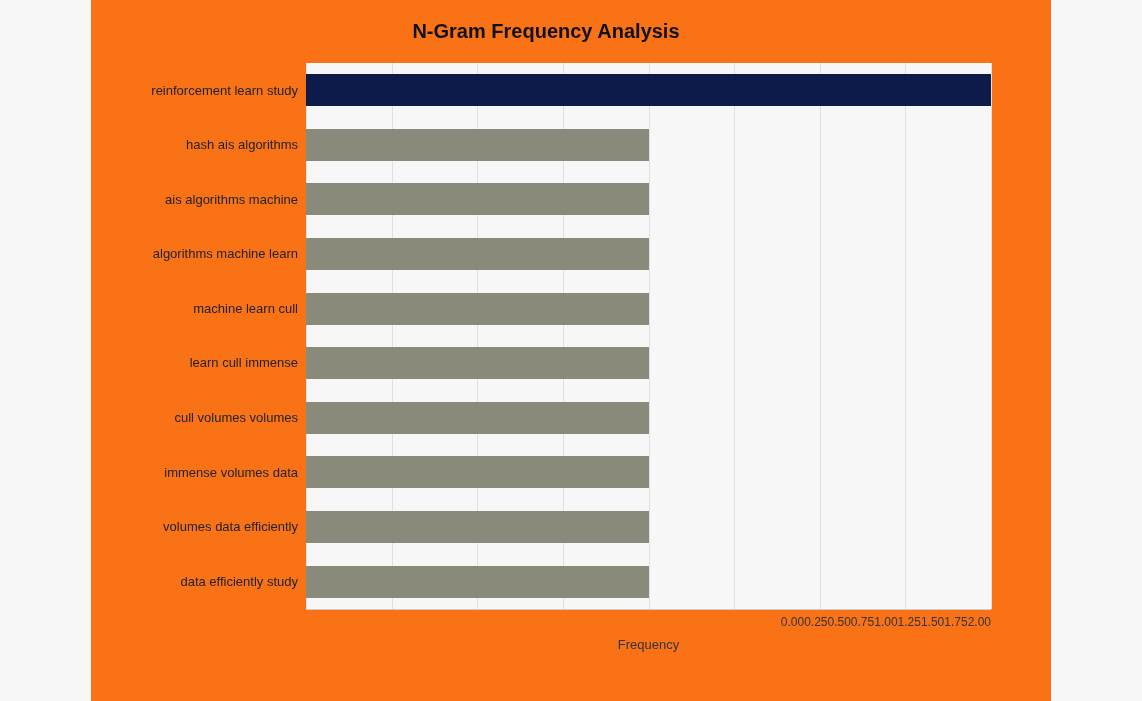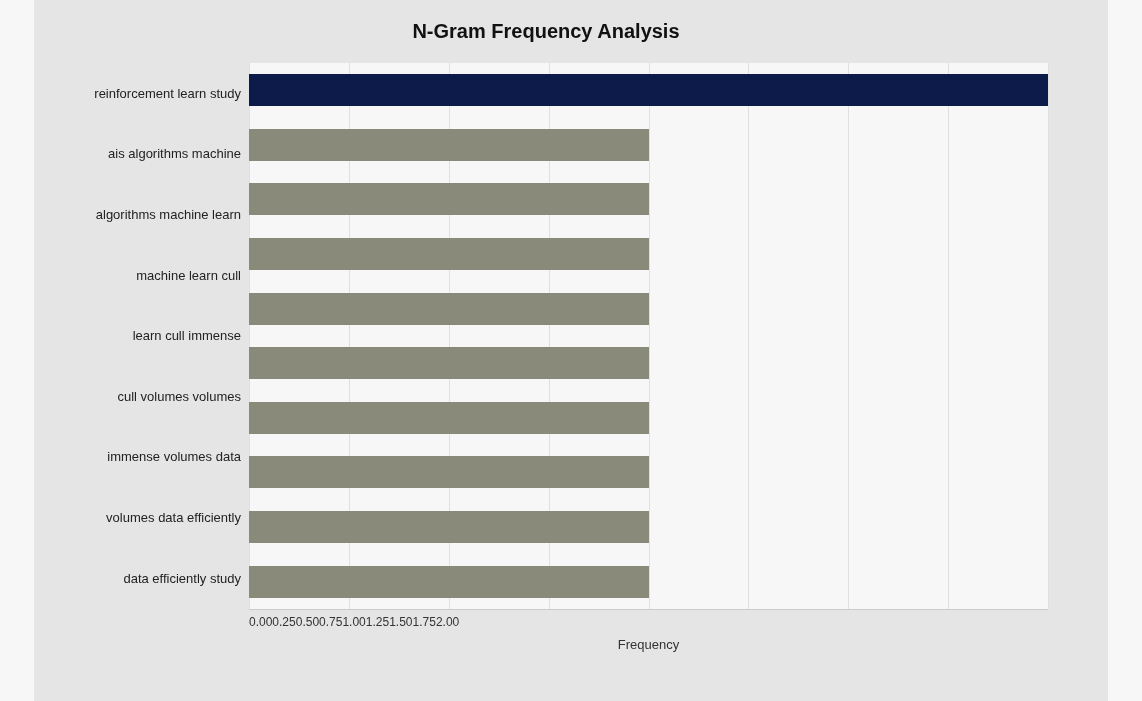--- a/index.html
+++ b/index.html
@@ -6,22 +6,22 @@
     body {
       background: #f7f7f7;
       font-family: Arial, sans-serif;
       width: 1142px;
       height: 701px;
       display: flex;
       align-items: center;
       justify-content: center;
     }
     .chart-container {
-      background: #e5e5e5;
-      width: 1074px;
+      background: #f97316;
+      width: 960px;
       height: 701px;
       position: relative;
       padding: 20px 60px 80px 10px;
     }
     .chart-title {
       text-align: center;
       font-size: 20px;
       font-weight: bold;
       color: #111;
       margin-bottom: 20px;
@@ -83,20 +83,21 @@
 </head>
 <body>
 
 <div class="chart-container">
   <div class="chart-title">N-Gram Frequency Analysis</div>
 
   <div style="display:flex; width:100%; height: calc(100% - 55px); position:relative;">
 
     <div class="y-axis" id="y-axis-labels">
     <div class="y-label">reinforcement learn study</div>
+        <div class="y-label">hash ais algorithms</div>
         <div class="y-label">ais algorithms machine</div>
         <div class="y-label">algorithms machine learn</div>
         <div class="y-label">machine learn cull</div>
         <div class="y-label">learn cull immense</div>
         <div class="y-label">cull volumes volumes</div>
         <div class="y-label">immense volumes data</div>
         <div class="y-label">volumes data efficiently</div>
         <div class="y-label">data efficiently study</div>
       </div>
 
@@ -144,21 +145,21 @@
           </div>
           <div class="bar-row">
             <div class="bar" style="width: 50%; background-color: rgb(138, 138, 122);"></div>
           </div>
         </div>
     </div>
   </div>
 
   <div style="display:flex; flex-direction:column; padding-left:205px;">
     <div style="width:100%; height:1px; background:#ccc;"></div>
-    <div id="x-ticks-row" style="display:flex; justify-content:flex-start; padding-top:5px;">
+    <div id="x-ticks-row" style="display:flex; justify-content:flex-end; padding-top:5px;">
         <span class="x-tick">0.00</span>
         <span class="x-tick">0.25</span>
         <span class="x-tick">0.50</span>
         <span class="x-tick">0.75</span>
         <span class="x-tick">1.00</span>
         <span class="x-tick">1.25</span>
         <span class="x-tick">1.50</span>
         <span class="x-tick">1.75</span>
         <span class="x-tick">2.00</span>
       </div>

